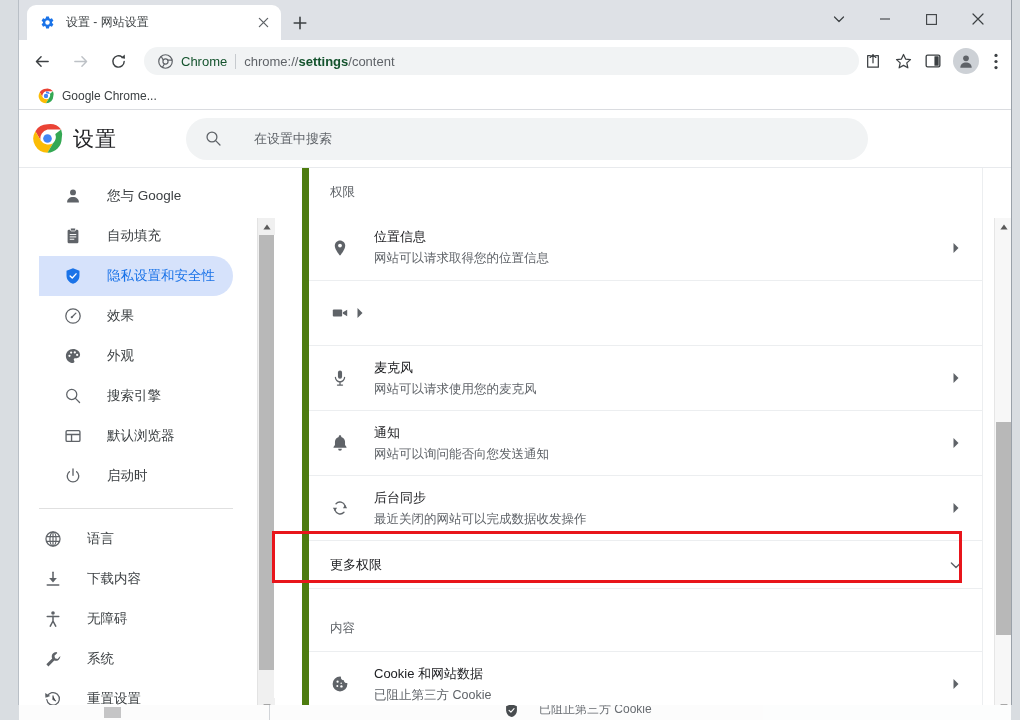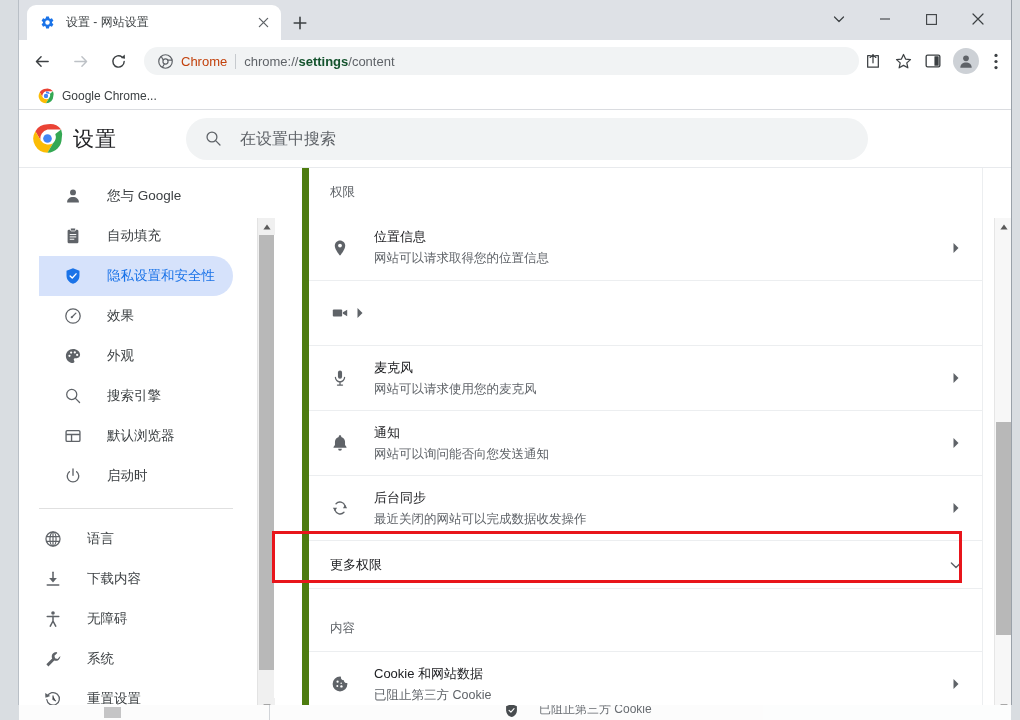--- a/index.html
+++ b/index.html
@@ -67,21 +67,21 @@
   .nav-back { margin-left: 9px; }
   .nav-fwd  { margin-left: 10px; }
   .nav-rel  { margin-left: 10px; }
   .omnibox {
     margin-left: 12px; height: 28px; flex: 1 1 auto;
     background: #f1f3f4; border-radius: 14px;
     display: flex; align-items: center; padding: 0 8px;
     min-width: 0;
   }
   .omni-secicon { width: 18px; height: 18px; display:flex; align-items:center; justify-content:center; flex:0 0 auto; margin-left:4px;}
-  .omni-chip { font-size: 13px; color: #c2410c; margin-left: 7px; white-space: nowrap; }
+  .omni-chip { font-size: 13px; color: #14532d; margin-left: 7px; white-space: nowrap; }
   .omni-sep { width:1px; height:15px; background:#c6cace; margin:0 8px; flex:0 0 auto; }
   .omni-url { font-size: 13px; color: #5f6368; white-space: nowrap; overflow:hidden; }
   .omni-url b { color: #14532d; font-weight: 700; }
   .tb-right { display: flex; align-items: center; flex: 0 0 auto; }
   .tb-right .tb-icon { margin-right: 2px; }
   .avatar-btn { width: 26px; height: 26px; border-radius: 50%; background: #cdd1d6; display:flex; align-items:center; justify-content:center; margin: 0 4px;}
   .menu-btn { width: 26px; margin-right: 9px; }
 
   
   .bookmarks {
@@ -105,21 +105,21 @@
   .chrome-logo-wrap { margin-left: 10px; width: 36px; height: 36px; display:flex; align-items:center; justify-content:center; flex:0 0 auto;}
   .settings-title { font-size: 21px; color: #202124; margin-left: 8px; letter-spacing: 1px; flex:0 0 auto;}
   .search-box {
     margin-left: 69px; width: 682px; height: 42px;
     background: #f1f3f4; border-radius: 21px;
     display: flex; align-items: center; flex: 0 0 auto;
   }
   .search-icon-wrap { margin-left: 17px; width: 20px; height: 20px; display:flex; align-items:center; justify-content:center; flex:0 0 auto;}
   .search-input {
     border: none; outline: none; background: transparent;
-    margin-left: 17px; font-size: 16px; color: #202124;
+    margin-left: 31px; font-size: 13px; color: #202124;
     font-family: "Liberation Sans", "DejaVu Sans", sans-serif;
     flex: 1 1 auto; height: 100%; min-width: 0;
   }
   .search-input::placeholder { color: #5f6368; }
 
   .hdr-divider { position:absolute; left:0; top:57px; width:992px; height:1px; background:#e8eaed; }
 
   
   .sidebar {
     position: absolute; left: 0; top: 58px; width: 222px; height: 547px;

